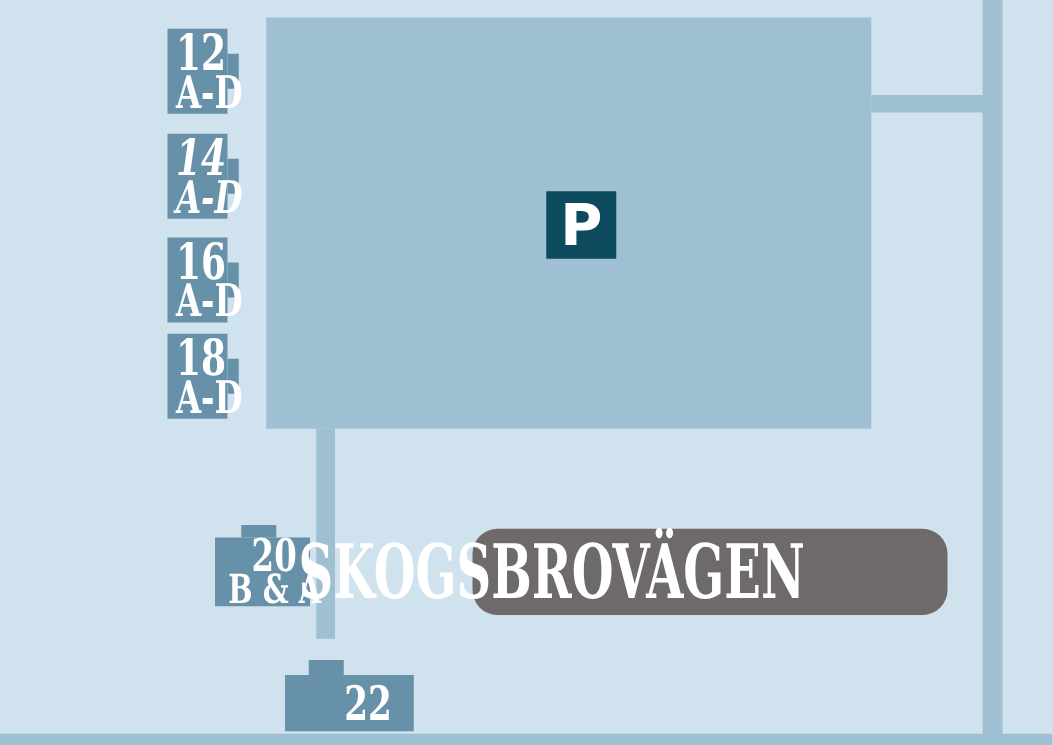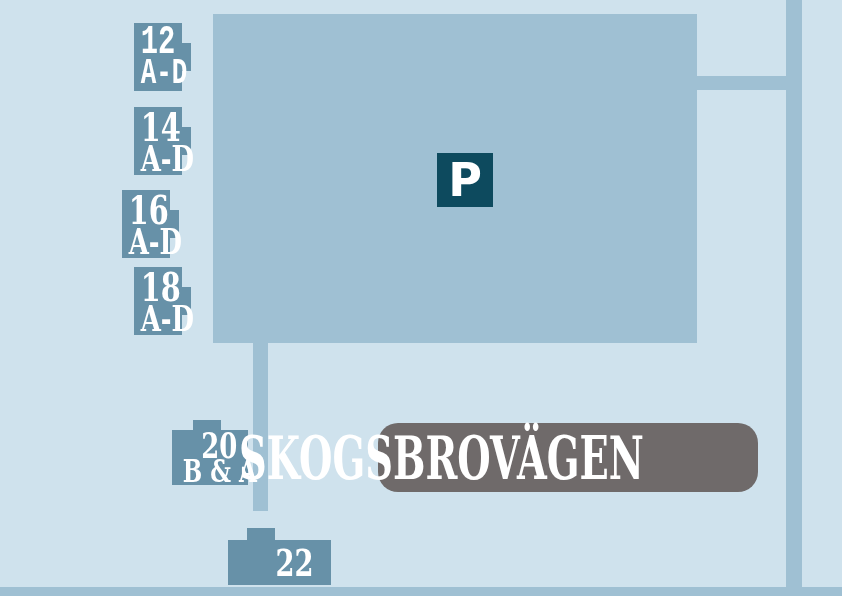--- a/index.html
+++ b/index.html
@@ -75,33 +75,33 @@
 <div class="road road-connector-top"></div>
 <div class="road road-below-parking"></div>
 <div class="road road-bottom"></div>
 
 <div class="parking-area">
   <div class="p-sign">
     <span>P</span>
   </div>
 </div>
 
-<div class="marker marker-std" style="left:134px; top:23px;font-family:Liberation Mono, monospace;">
+<div class="marker marker-std" style="left:134px; top:23px;">
   <div class="tab tab-right"></div>
   <span class="mline l1">12</span>
   <span class="mline l2">A-D</span>
 </div>
 
-<div class="marker marker-std" style="left:134px; top:107px;">
+<div class="marker marker-std" style="left:134px; top:107px;font-style:italic;">
   <div class="tab tab-right"></div>
   <span class="mline l1">14</span>
   <span class="mline l2">A-D</span>
 </div>
 
-<div class="marker marker-std" style="left:122px; top:190px;">
+<div class="marker marker-std" style="left:134px; top:190px;">
   <div class="tab tab-right"></div>
   <span class="mline l1">16</span>
   <span class="mline l2">A-D</span>
 </div>
 
 <div class="marker marker-std" style="left:134px; top:267px;">
   <div class="tab tab-right"></div>
   <span class="mline l1">18</span>
   <span class="mline l2">A-D</span>
 </div>

